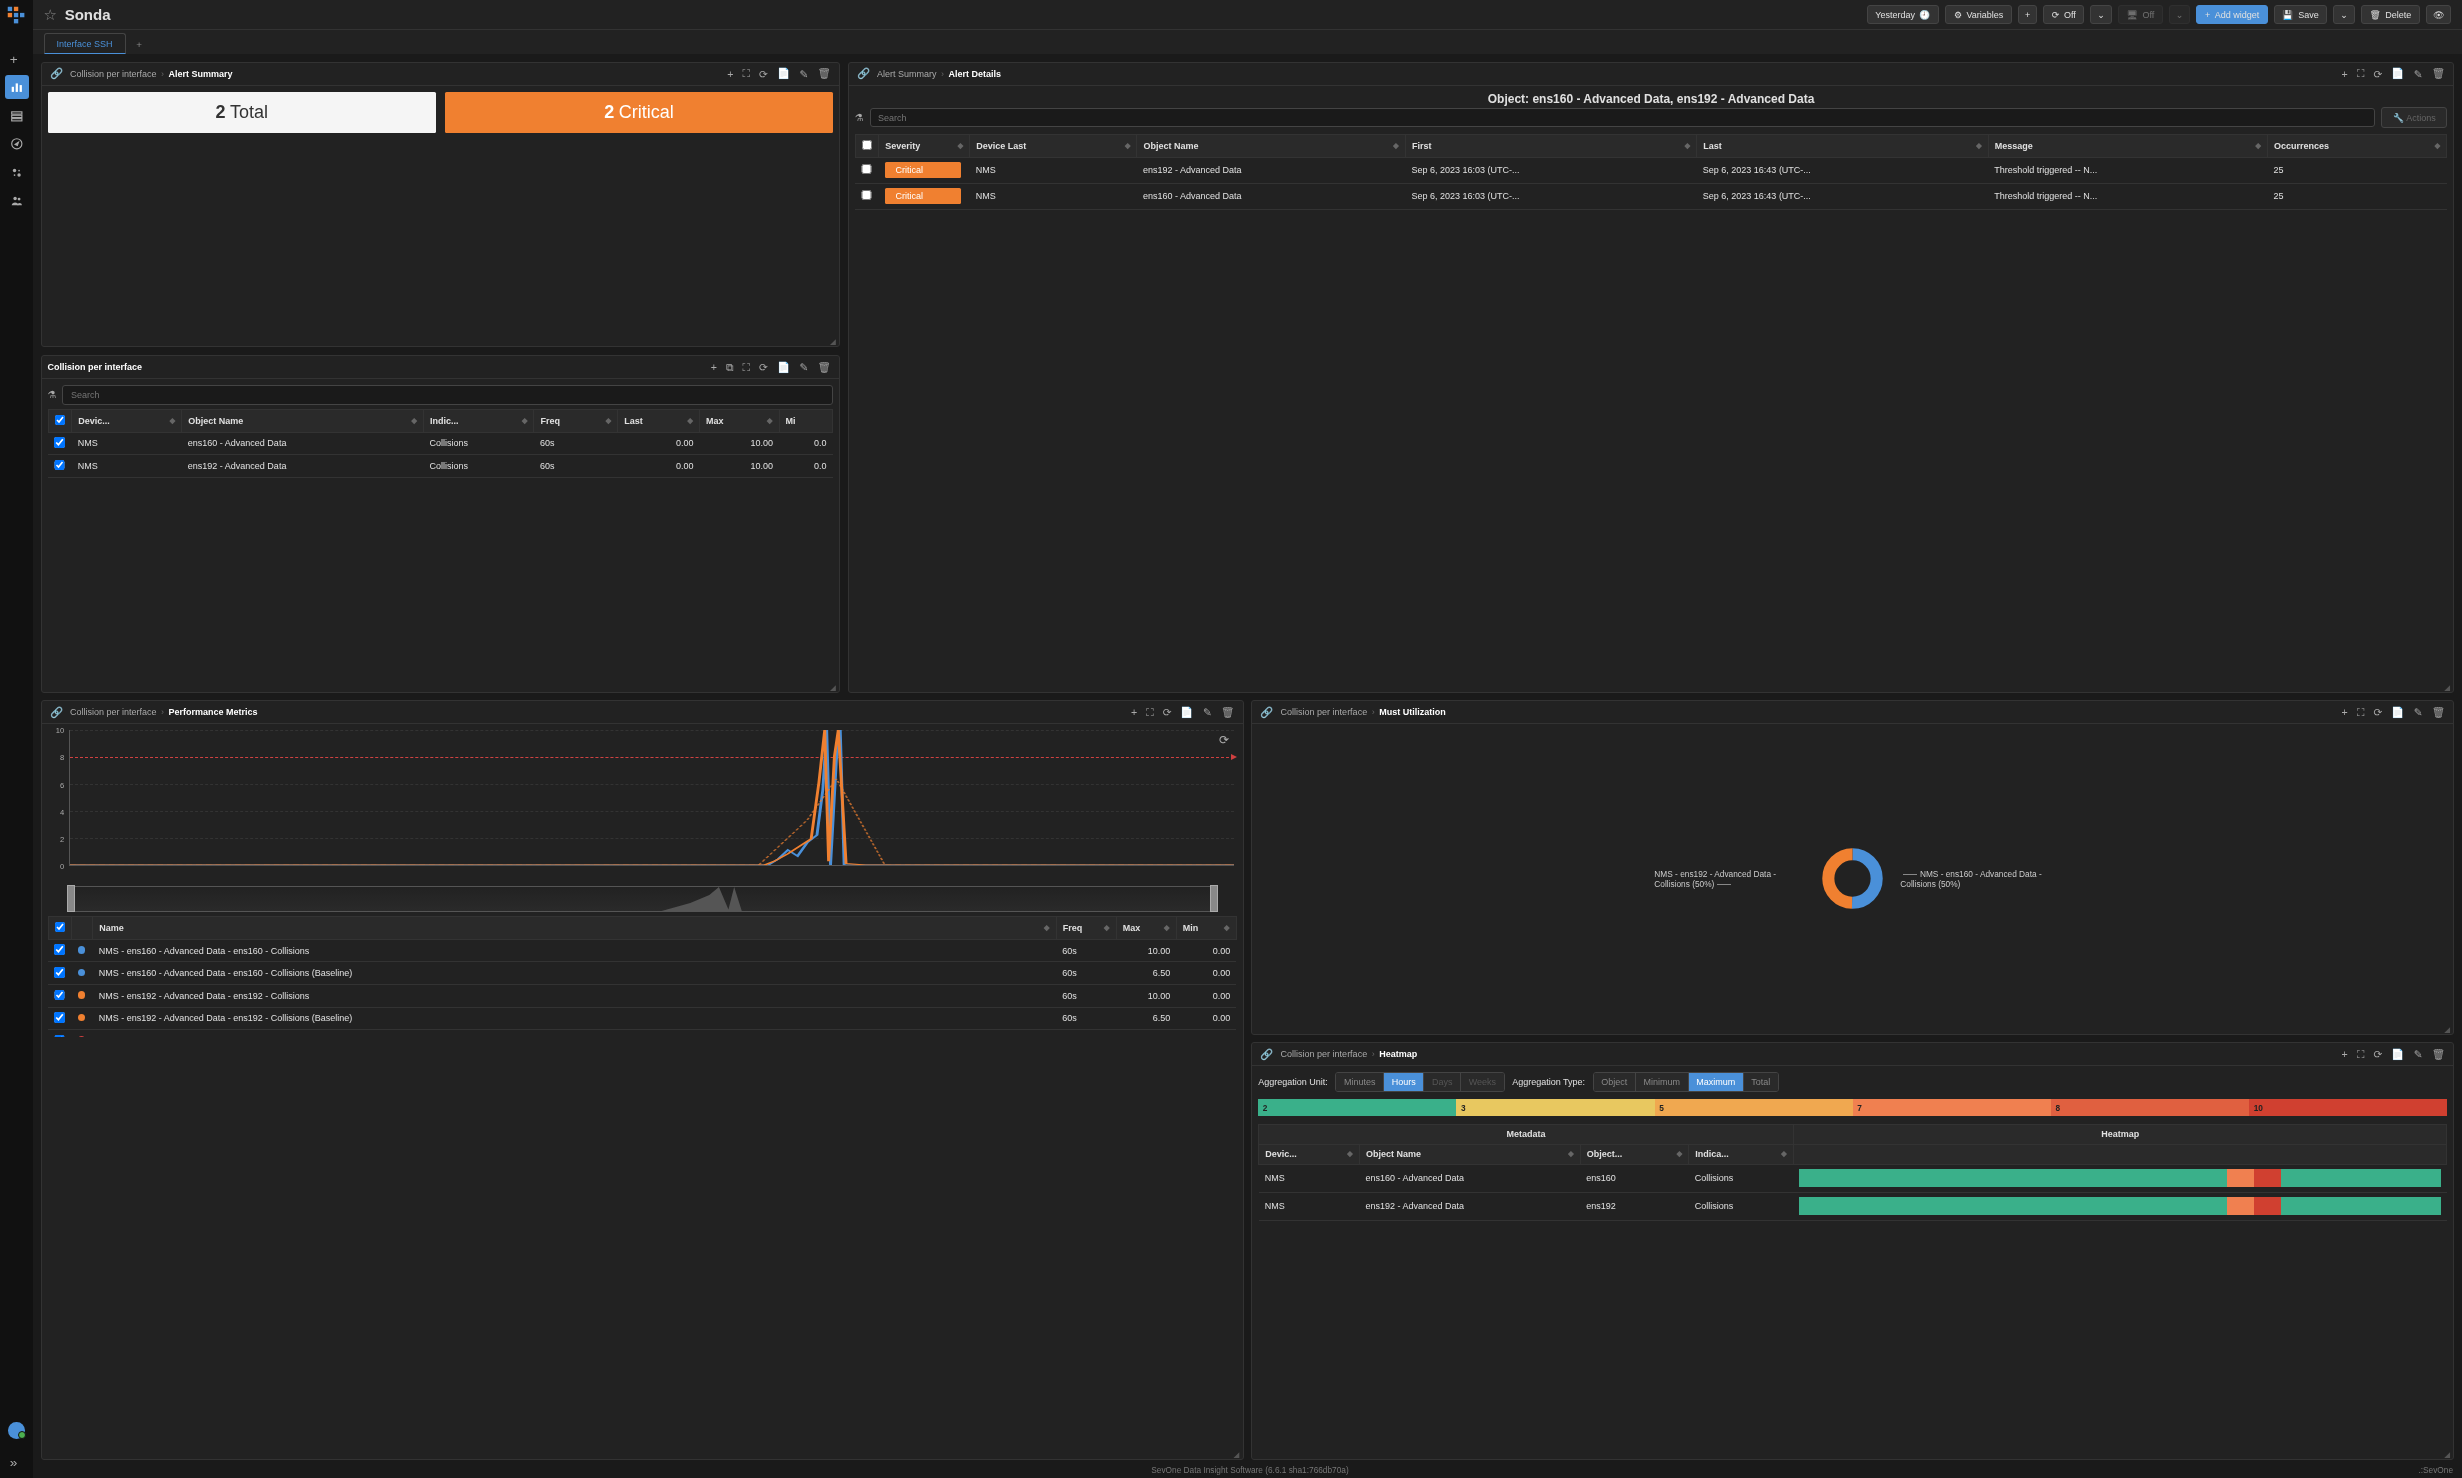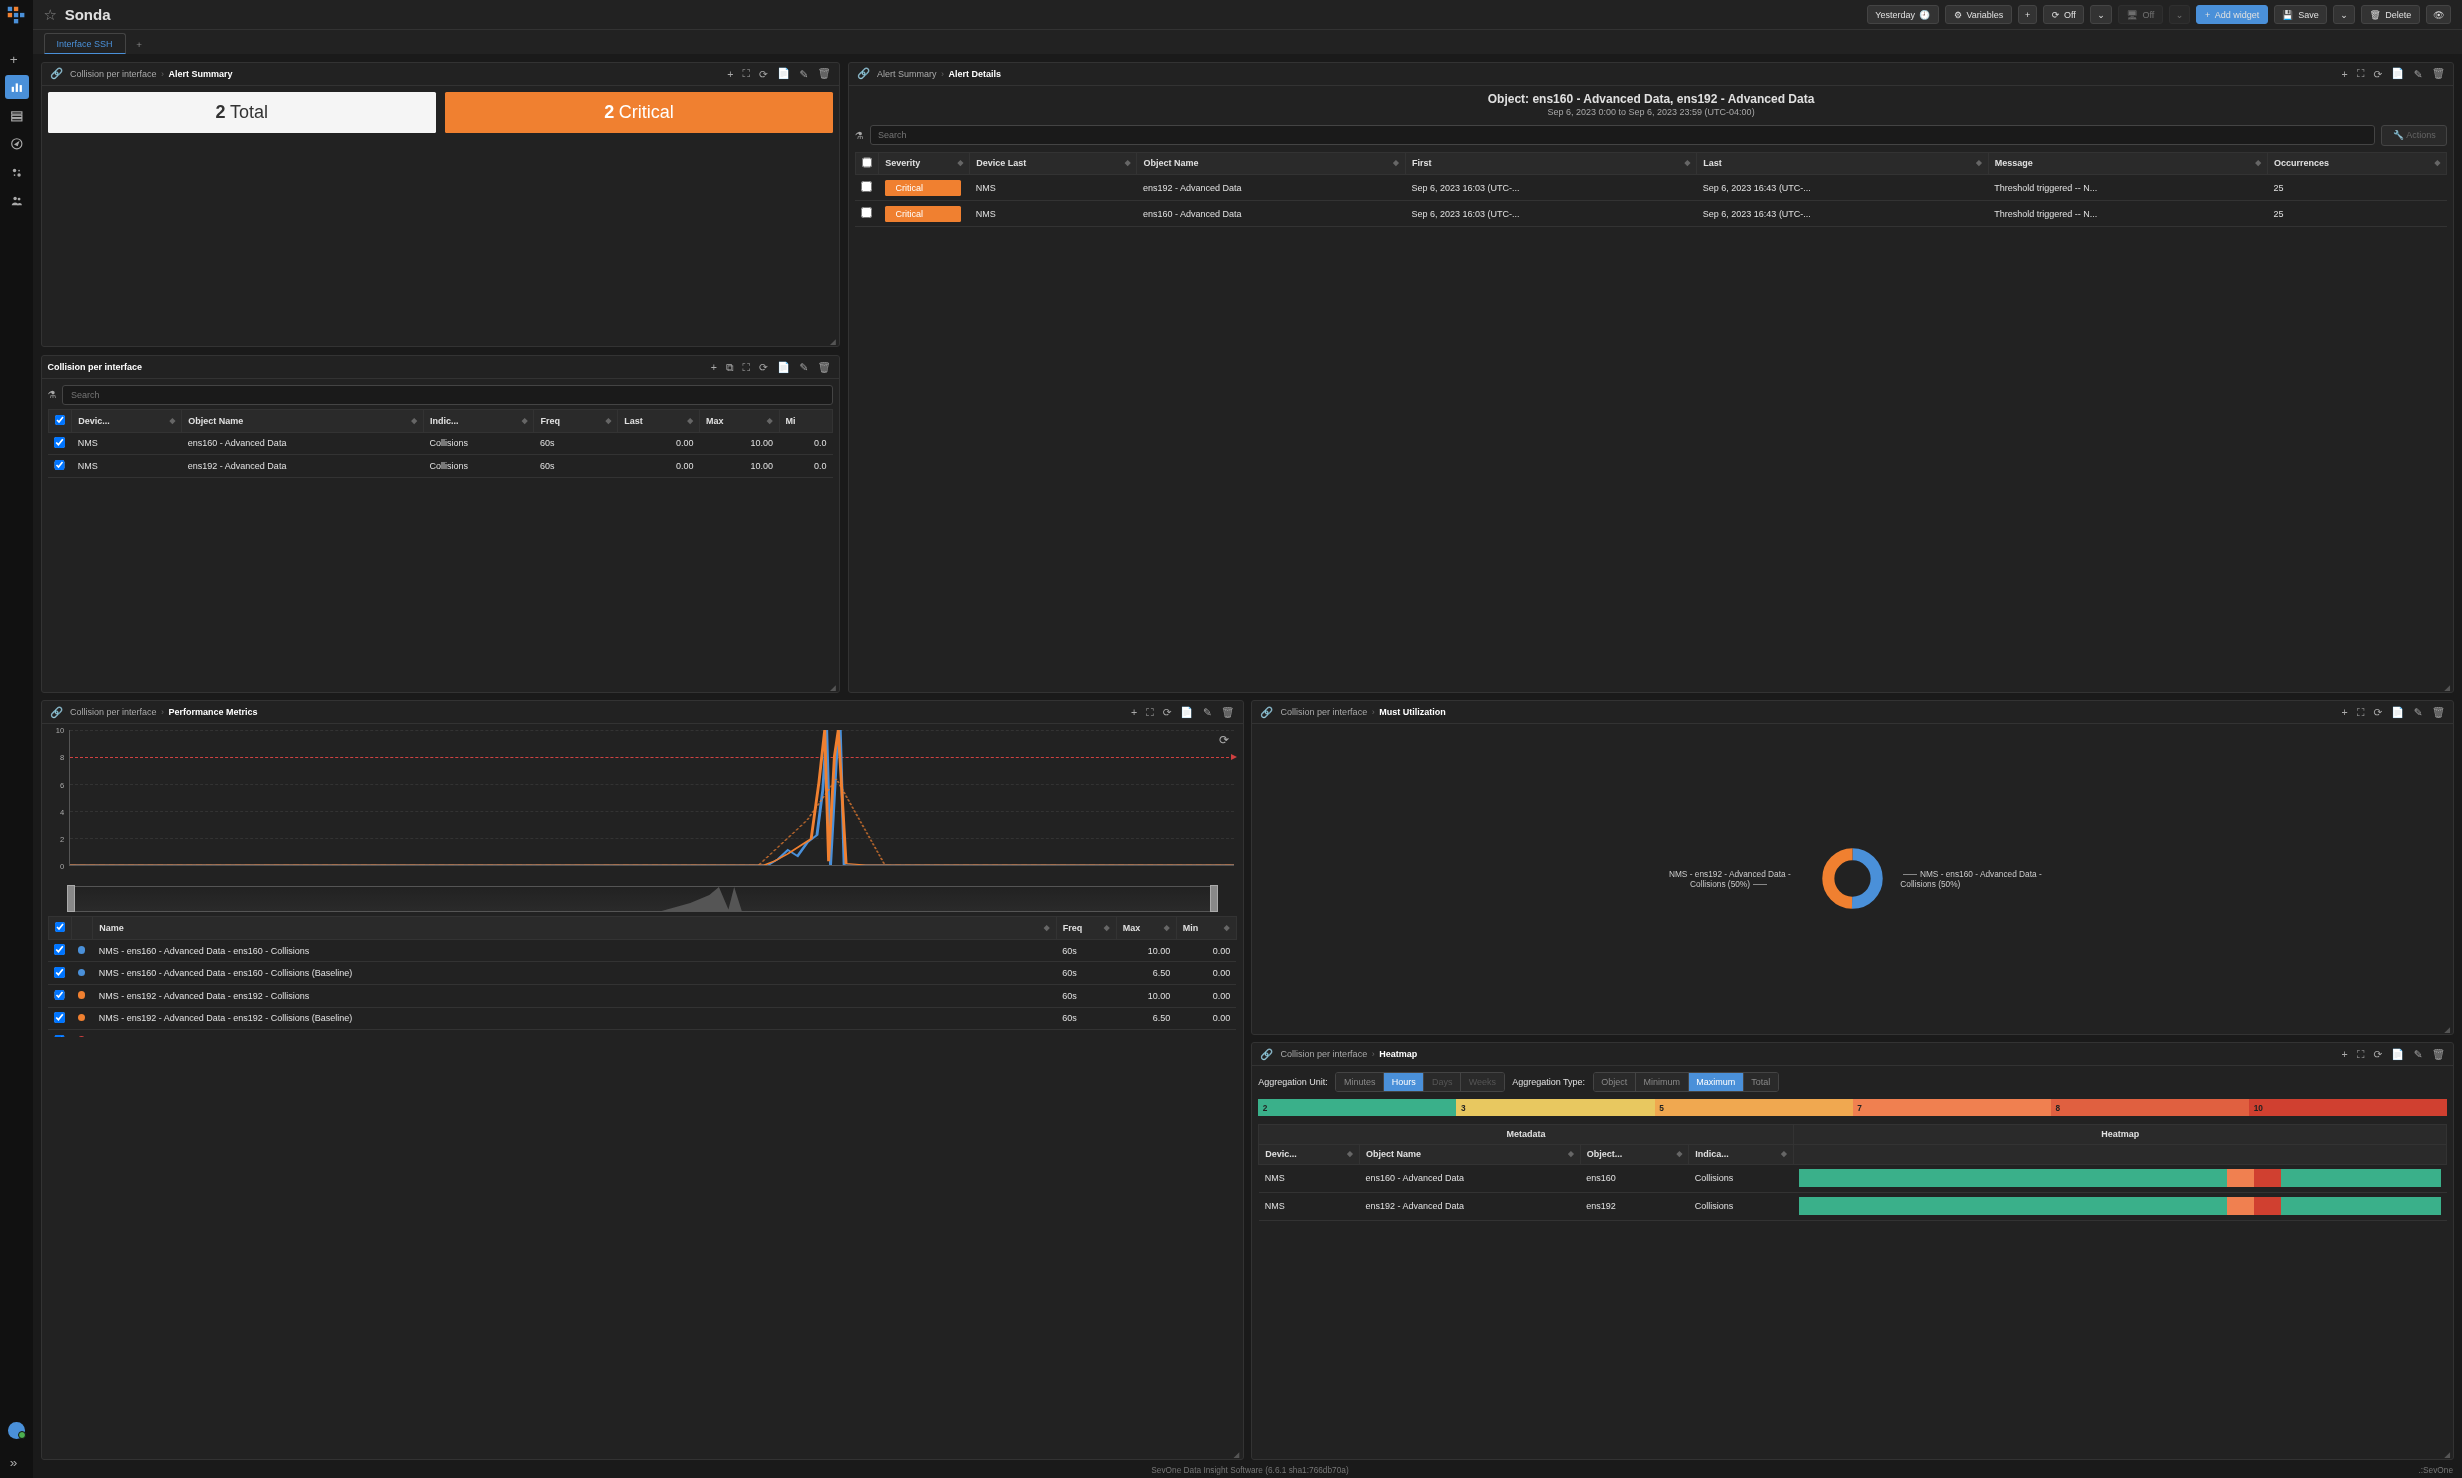--- a/index.html
+++ b/index.html
@@ -70,21 +70,21 @@
 .chart .xaxis { position:absolute; left:21px; right:3px; bottom:0; height:13.6px; display:flex; justify-content:space-between; font-size:7.6px; color:#aaa; }
 .chart .refresh { position:absolute; right:7.6px; top:3px; color:#aaa; cursor:pointer; font-size:12px; }
 .minimap { height:26px; border:0.8px solid #555; margin:0 21px 4.5px 21px; position:relative; background:linear-gradient(to top,#2a2a2a,#222); }
 .minimap::before,.minimap::after { content:""; position:absolute; top:-1.5px; bottom:-1.5px; width:6px; background:#888; border:0.8px solid #aaa; }
 .minimap::before { left:-3px; } .minimap::after { right:-3px; }
 .perf-table { max-height:121px; overflow:auto; }
 .dot { width:7.6px; height:7.6px; border-radius:50%; display:inline-block; }
 
 .donut-wrap { display:flex; align-items:center; justify-content:center; gap:15px; height:100%; }
 .donut-label { font-size:8.3px; color:#ccc; }
-.donut-label.left { text-align:center; max-width:151px; }
+.donut-label.left { text-align:left; max-width:151px; }
 .donut-label.right { text-align:left; max-width:151px; }
 .donut-label .line { display:inline-block; width:13.6px; border-top:0.8px solid #888; vertical-align:middle; margin:0 3px; }
 
 .agg-row { display:flex; align-items:center; gap:7.6px; margin-bottom:7.6px; font-size:9px; }
 .btngroup { display:flex; border:0.8px solid #444; border-radius:3px; overflow:hidden; }
 .btngroup .seg { padding:3.8px 7.6px; background:#2a2a2a; color:#888; cursor:pointer; border-right:0.8px solid #444; }
 .btngroup .seg:last-child { border-right:none; }
 .btngroup .seg.active { background:#4a90d9; color:#fff; }
 .btngroup .seg.dim { color:#555; }
 .legend-bar { display:flex; height:16.6px; margin-bottom:7.6px; }
@@ -301,21 +301,20 @@
         <div class="flex"></div>
         <span class="wicon">+</span>
         <span class="wicon">⛶</span>
         <span class="wicon">⟳</span>
         <span class="wicon">📄</span>
         <span class="wicon">✎</span>
         <span class="wicon">🗑</span>
       </div>
       <div class="w-body">
         <div class="obj-header">Object: ens160 - Advanced Data, ens192 - Advanced Data</div>
-        <div class="obj-sub">Sep 6, 2023 0:00 to Sep 6, 2023 23:59 (UTC-04:00)</div>
         <div style="display:flex;align-items:center;margin-bottom:6px">
           <span class="filter-icon">⚗</span>
           <input class="searchbox" placeholder="Search" style="">
           <button class="actions-btn"><span>🔧</span> <span>Actions</span></button>
         </div>
         <table>
           <thead>
               <tr>
             <th style="width:21px"><input type="checkbox" style=""></th>
             <th style="width:91px"><span>Severity</span><span class="sort">◆</span></th>

